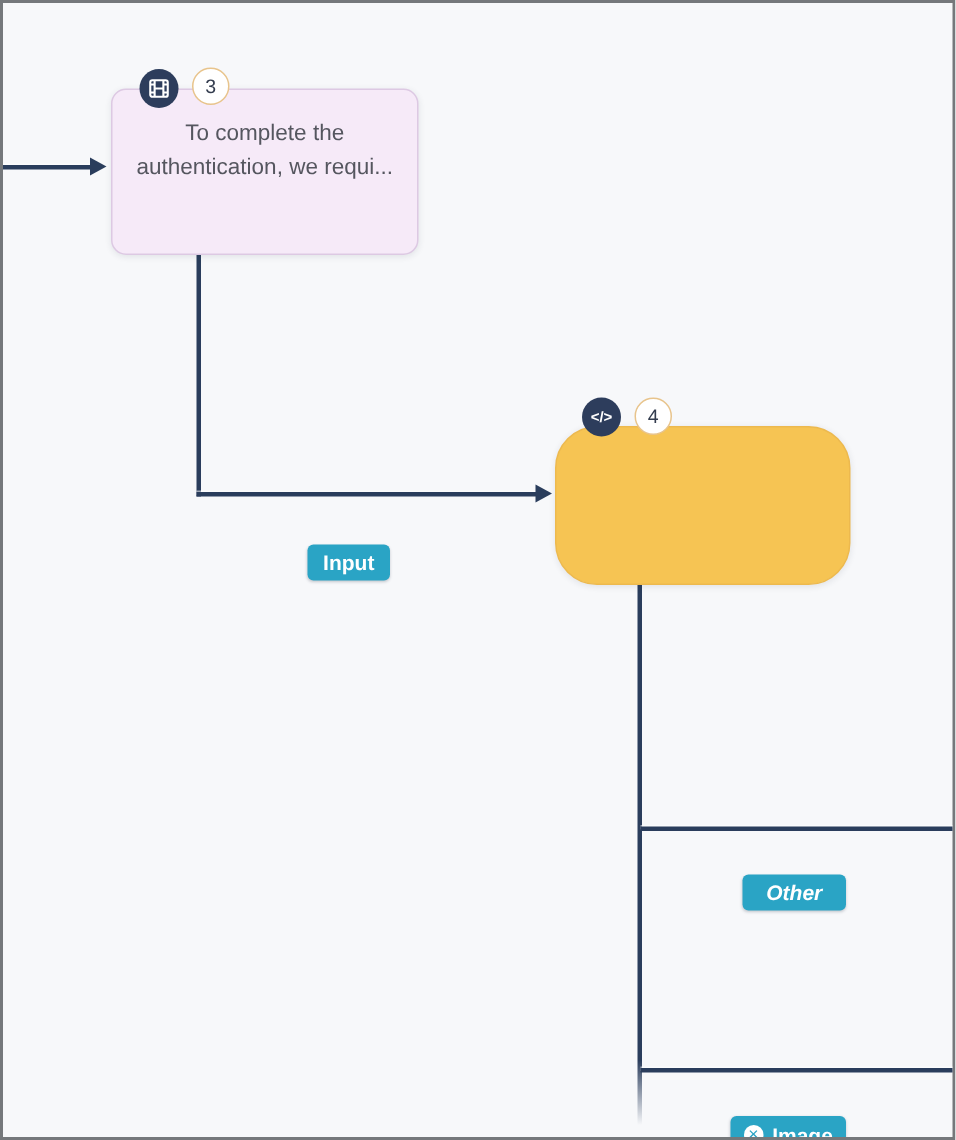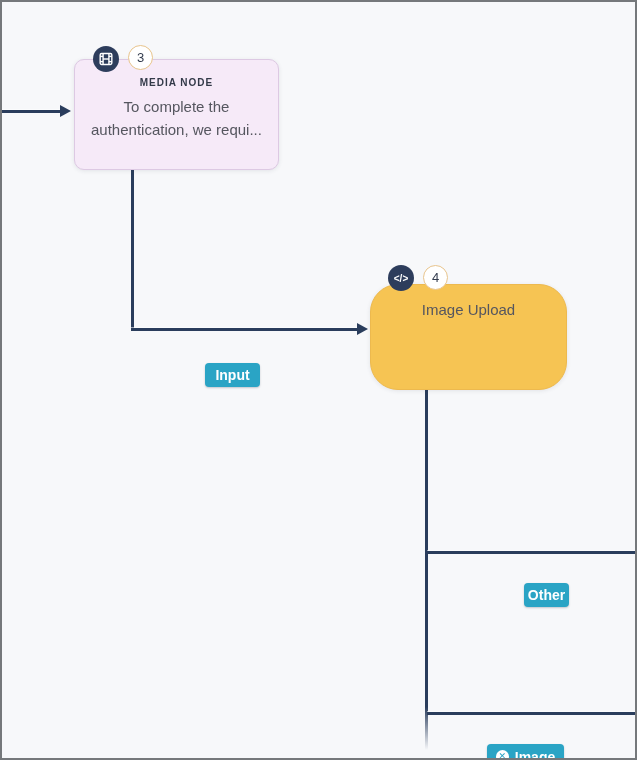--- a/index.html
+++ b/index.html
@@ -94,21 +94,21 @@
     color: #ffffff;
     font-size: 14px;
     font-weight: bold;
     border-radius: 4px;
     display: flex; align-items: center; justify-content: center;
     box-shadow: 0 1px 2px rgba(40,50,70,0.25);
     cursor: pointer;
     margin-top: 44px;
   }
   .badge-input { left: 203px; top: 317px; width: 55px; height: 24px; }
-  .badge-other { left: 522px; top: 537px; width: 45px; height: 24px; }
+  .badge-other { left: 493px; top: 537px; width: 69px; height: 24px; font-style: italic; }
   .badge-error { left: 485px; top: 698px; width: 77px; height: 25px; gap: 6px; }
   .error-x {
     width: 13px; height: 13px; border-radius: 50%;
     background: #ffffff; color: #2aa4c5;
     font-size: 9px; font-weight: bold; line-height: 13px;
     display: flex; align-items: center; justify-content: center;
   }
 </style>
 </head>
 <body>
@@ -135,32 +135,30 @@
         <line x1="7" y1="12" x2="17" y2="12"></line>
         <line x1="2" y1="7.5" x2="7" y2="7.5"></line>
         <line x1="2" y1="16.5" x2="7" y2="16.5"></line>
         <line x1="17" y1="7.5" x2="22" y2="7.5"></line>
         <line x1="17" y1="16.5" x2="22" y2="16.5"></line>
       </svg>
     </div>
     <div class="num-badge" style="left:53px; top:-15px;">
       <span>3</span>
     </div>
-    <div class="node-type-label">MEDIA NODE</div>
     <div class="node-body">To complete the authentication, we requi...</div>
   </div>
 
   <div class="node node-api">
     <div class="icon-circle" style="left:17px; top:-20px;">
       <span class="code-glyph">&lt;/&gt;</span>
     </div>
     <div class="num-badge" style="left:52px; top:-20px;">
       <span>4</span>
     </div>
-    <div class="node-body">Image Upload</div>
   </div>
 
   <div class="edge-badge badge-input">
     <span>Input</span>
   </div>
 
   <div class="edge-badge badge-other">
     <span>Other</span>
   </div>
 

